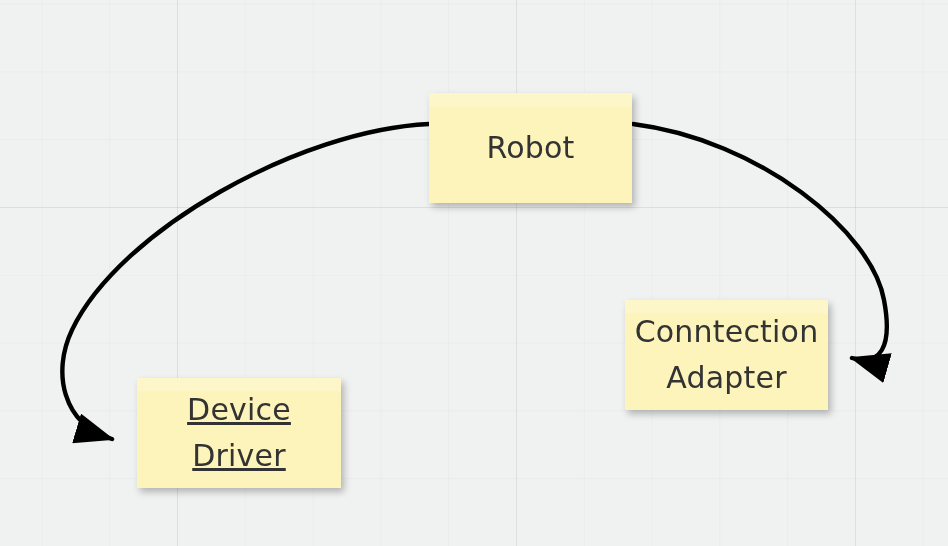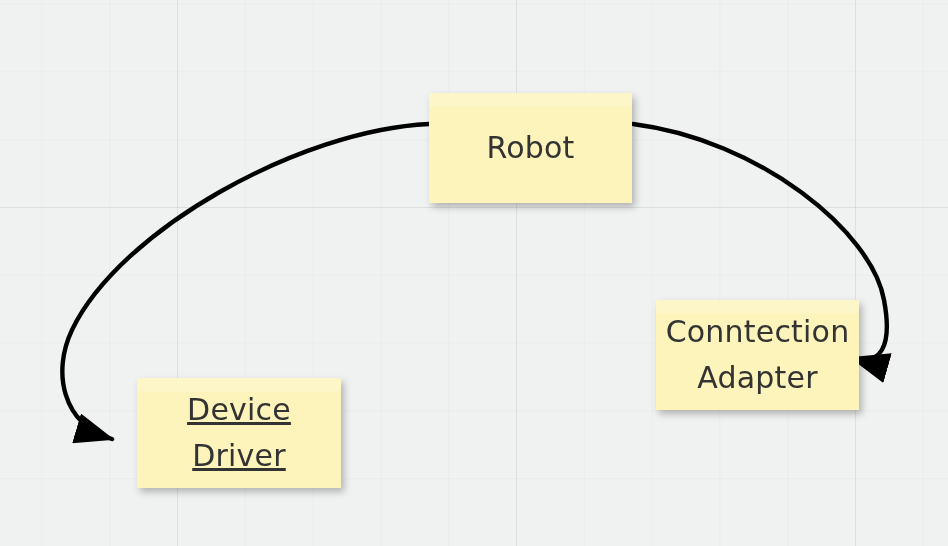--- a/index.html
+++ b/index.html
@@ -63,21 +63,21 @@
         rgba(255,255,255,0.0) 14px,
         rgba(255,255,255,0.0) 100%);
   }
   .node .label {
     display: block;
     white-space: pre-line;
     padding: 0 6px;
   }
 
   #node-robot   { left: 429px; top: 63px;  width: 203px; height: 110px; margin-top: 30px; }
-  #node-adapter { left: 625px; top: 300px; width: 203px; height: 110px; margin-left: 31px; }
+  #node-adapter { left: 625px; top: 300px; width: 203px; height: 110px; }
   #node-driver  { left: 137px; top: 378px; width: 204px; height: 110px; text-decoration: underline; }
 </style>
 </head>
 <body>
 
 <div id="canvas">
 
   <svg id="edges" viewBox="0 0 948 546" width="948" height="546" xmlns="http://www.w3.org/2000/svg">
     <defs>
       <marker id="arrowhead" markerWidth="9" markerHeight="7" refX="8.4" refY="3.5" orient="auto" markerUnits="strokeWidth">

